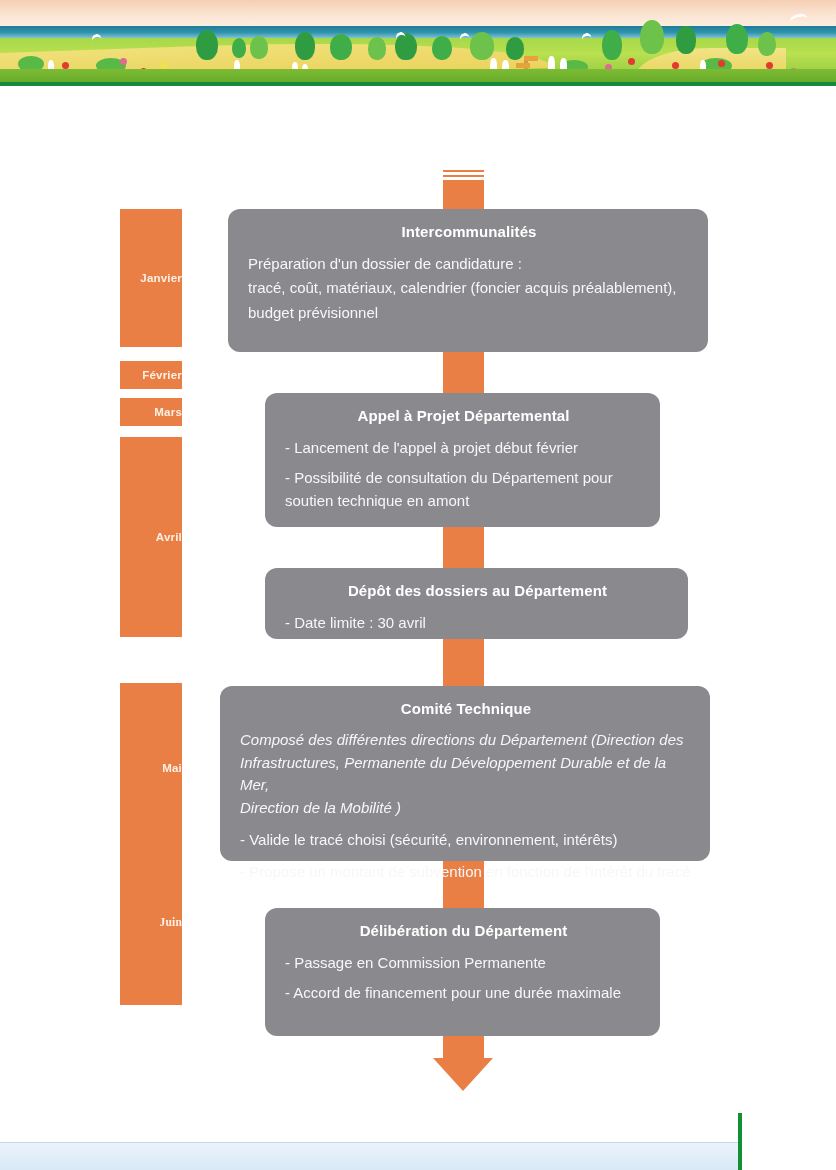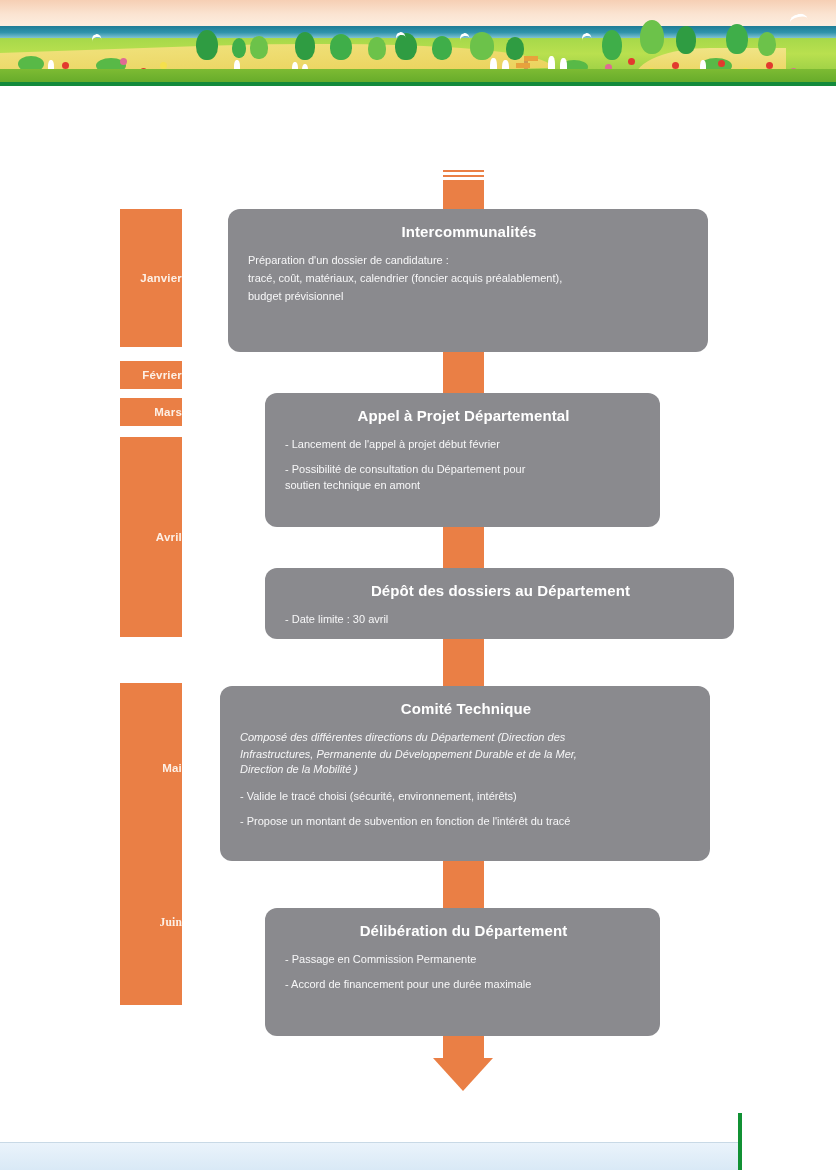--- a/index.html
+++ b/index.html
@@ -157,21 +157,21 @@
     padding: 12px 18px 12px 20px;
   }
   .node-title {
     text-align: center;
     font-weight: bold;
     font-size: 15px;
     margin: 2px 0 12px 0;
     letter-spacing: .1px;
   }
   .node-line {
-    font-size: 11px;
+    font-size: 15px;
     line-height: 1.62;
     color: #f7f7f8;
   }
   .node-line.italic {
     font-style: italic;
     line-height: 1.45;
     margin-bottom: 10px;
   }
   .node-line.bullet { margin-bottom: 7px; }
   .node-line.tight { line-height: 1.5; margin-bottom: 0; }
@@ -302,21 +302,21 @@
     <div class="node-line">budget prévisionnel</div>
   </div>
 
   <div class="node" style="left:265px;top:393px;width:395px;height:134px;">
     <div class="node-title">Appel à Projet Départemental</div>
     <div class="node-line bullet">- Lancement de l'appel à projet début février</div>
     <div class="node-line tight">- Possibilité de consultation du Département pour</div>
     <div class="node-line tight">soutien technique en amont</div>
   </div>
 
-  <div class="node" style="left:265px;top:568px;width:469px;height:71px;">
+  <div class="node" style="left:265px;top:568px;width:423px;height:71px;">
     <div class="node-title">Dépôt des dossiers au Département</div>
     <div class="node-line">- Date limite : 30 avril</div>
   </div>
 
   <div class="node" style="left:220px;top:686px;width:490px;height:175px;">
     <div class="node-title">Comité Technique</div>
     <div class="node-line italic tight">Composé des différentes directions du Département (Direction des</div>
     <div class="node-line italic tight">Infrastructures, Permanente du Développement Durable et de la Mer,</div>
     <div class="node-line italic">Direction de la Mobilité )</div>
     <div class="node-line bullet">- Valide le tracé choisi (sécurité, environnement, intérêts)</div>

